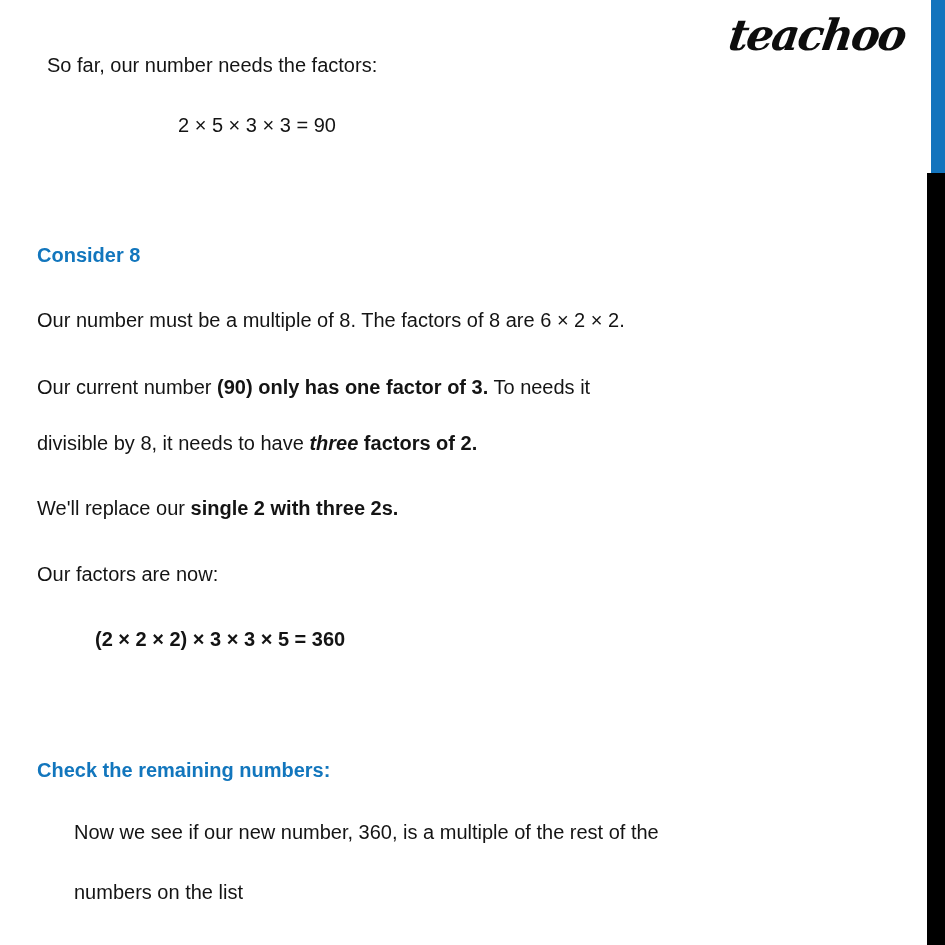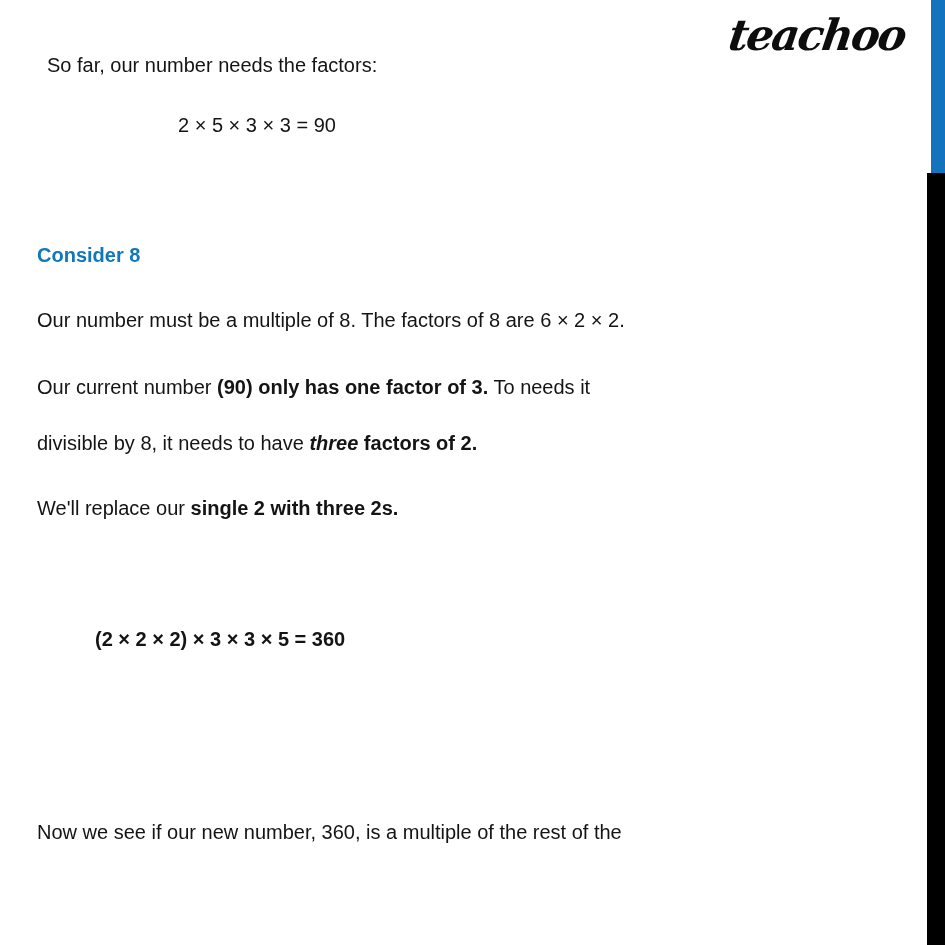--- a/index.html
+++ b/index.html
@@ -47,21 +47,21 @@
     color: #0d0d0d;
   }
   
   .t {
     position: absolute;
     left: 37px;
     font-size: 20px;
     line-height: 56px;
     white-space: nowrap;
   }
-  .t.wide { line-height: 60px; }
+  .t.wide { line-height: 60px; margin-left: 37px; }
   .b  { font-weight: bold; }
   .bi { font-weight: bold; font-style: italic; margin-top: 38px; }
   .heading {
     font-weight: bold;
     color: var(--accent, #1276bd);
   }
   .intro    { left: 47px;  top: 37px;  }
   .eq1      { left: 178px; top: 97px;  }
   .h1       { top: 227px; text-align: center; }
   .p1       { top: 292px; }
@@ -100,23 +100,30 @@
 
   <div class="t p2">
     <div><span>Our current number </span><span class="b">(90) only has one factor of 3.</span><span> To needs it</span></div>
     <div><span>divisible by 8, it needs to have </span><span class="bi">three</span><span class="b"> factors of 2.</span></div>
   </div>
 
   <div class="t p3">
     <span>We'll replace our </span><span class="b">single 2 with three 2s.</span>
   </div>
 
+  <div class="t p4">
+    <span>Our factors are now:</span>
+  </div>
 
   <div class="t eq2">
     <span>(2 × 2 × 2) × 3 × 3 × 5 = 360</span>
   </div>
 
+  <div class="t h2 heading">
+    <span>Check the remaining numbers:</span>
+  </div>
 
   <div class="t p5 wide">
     <div>Now we see if our new number, 360, is a multiple of the rest of the</div>
+    <div>numbers on the list</div>
   </div>
 
 </div>
 
 </body></html>

